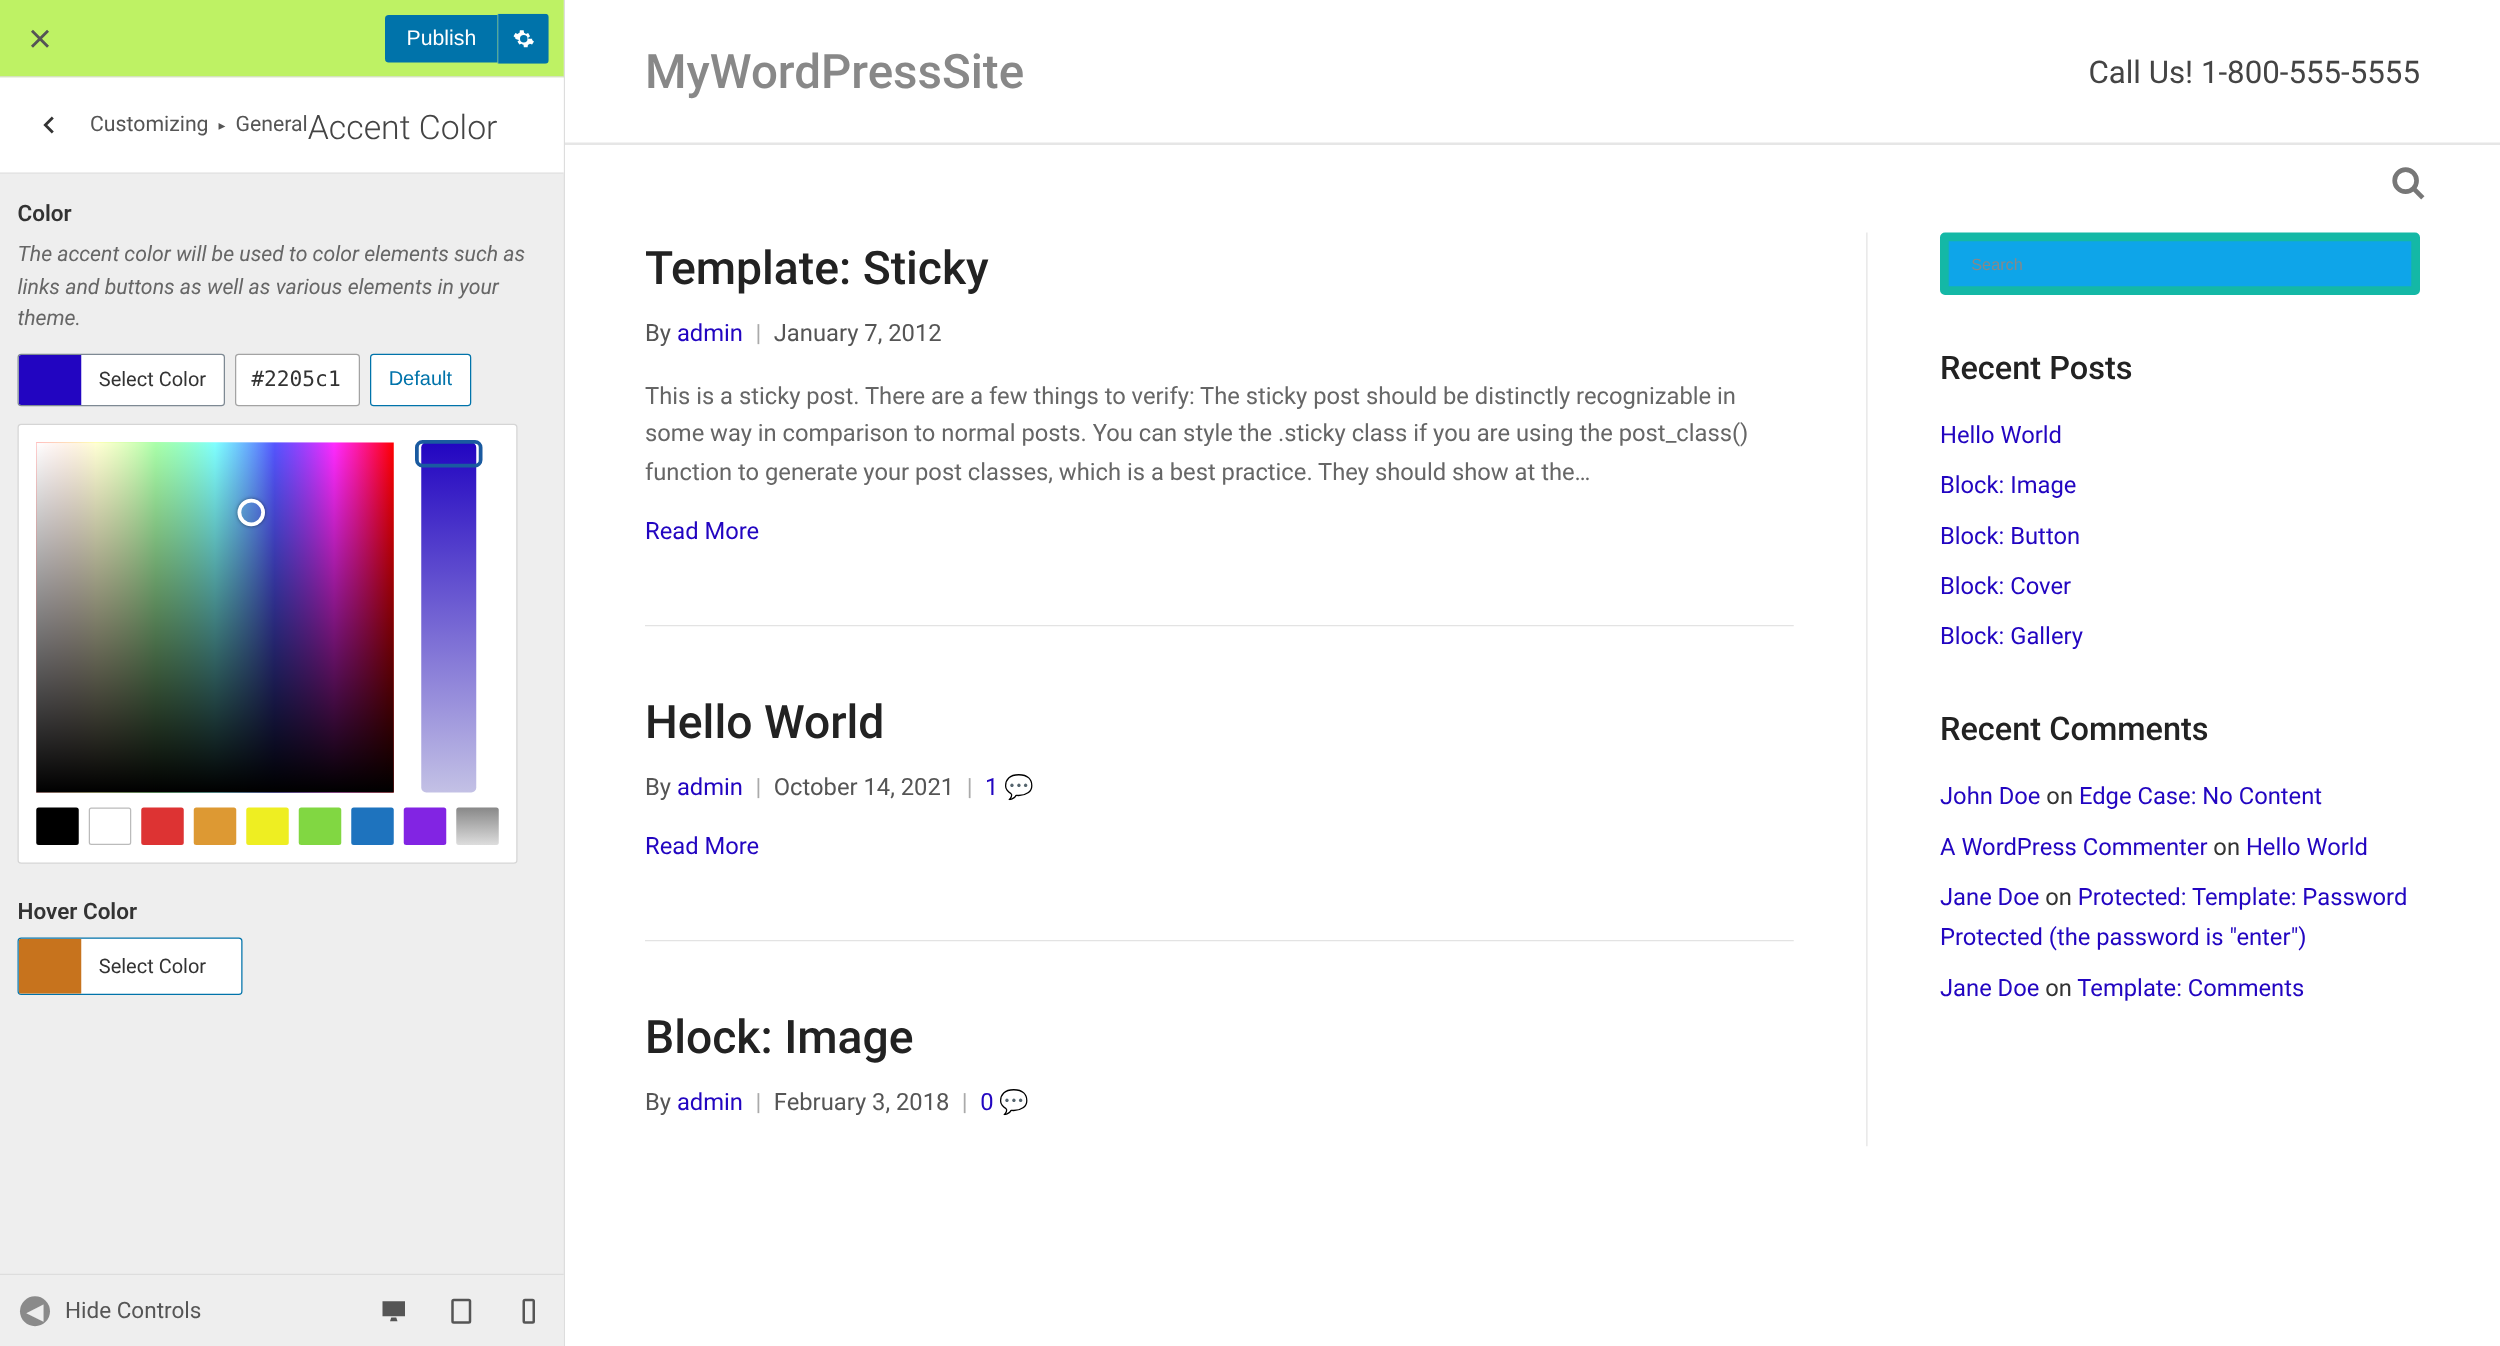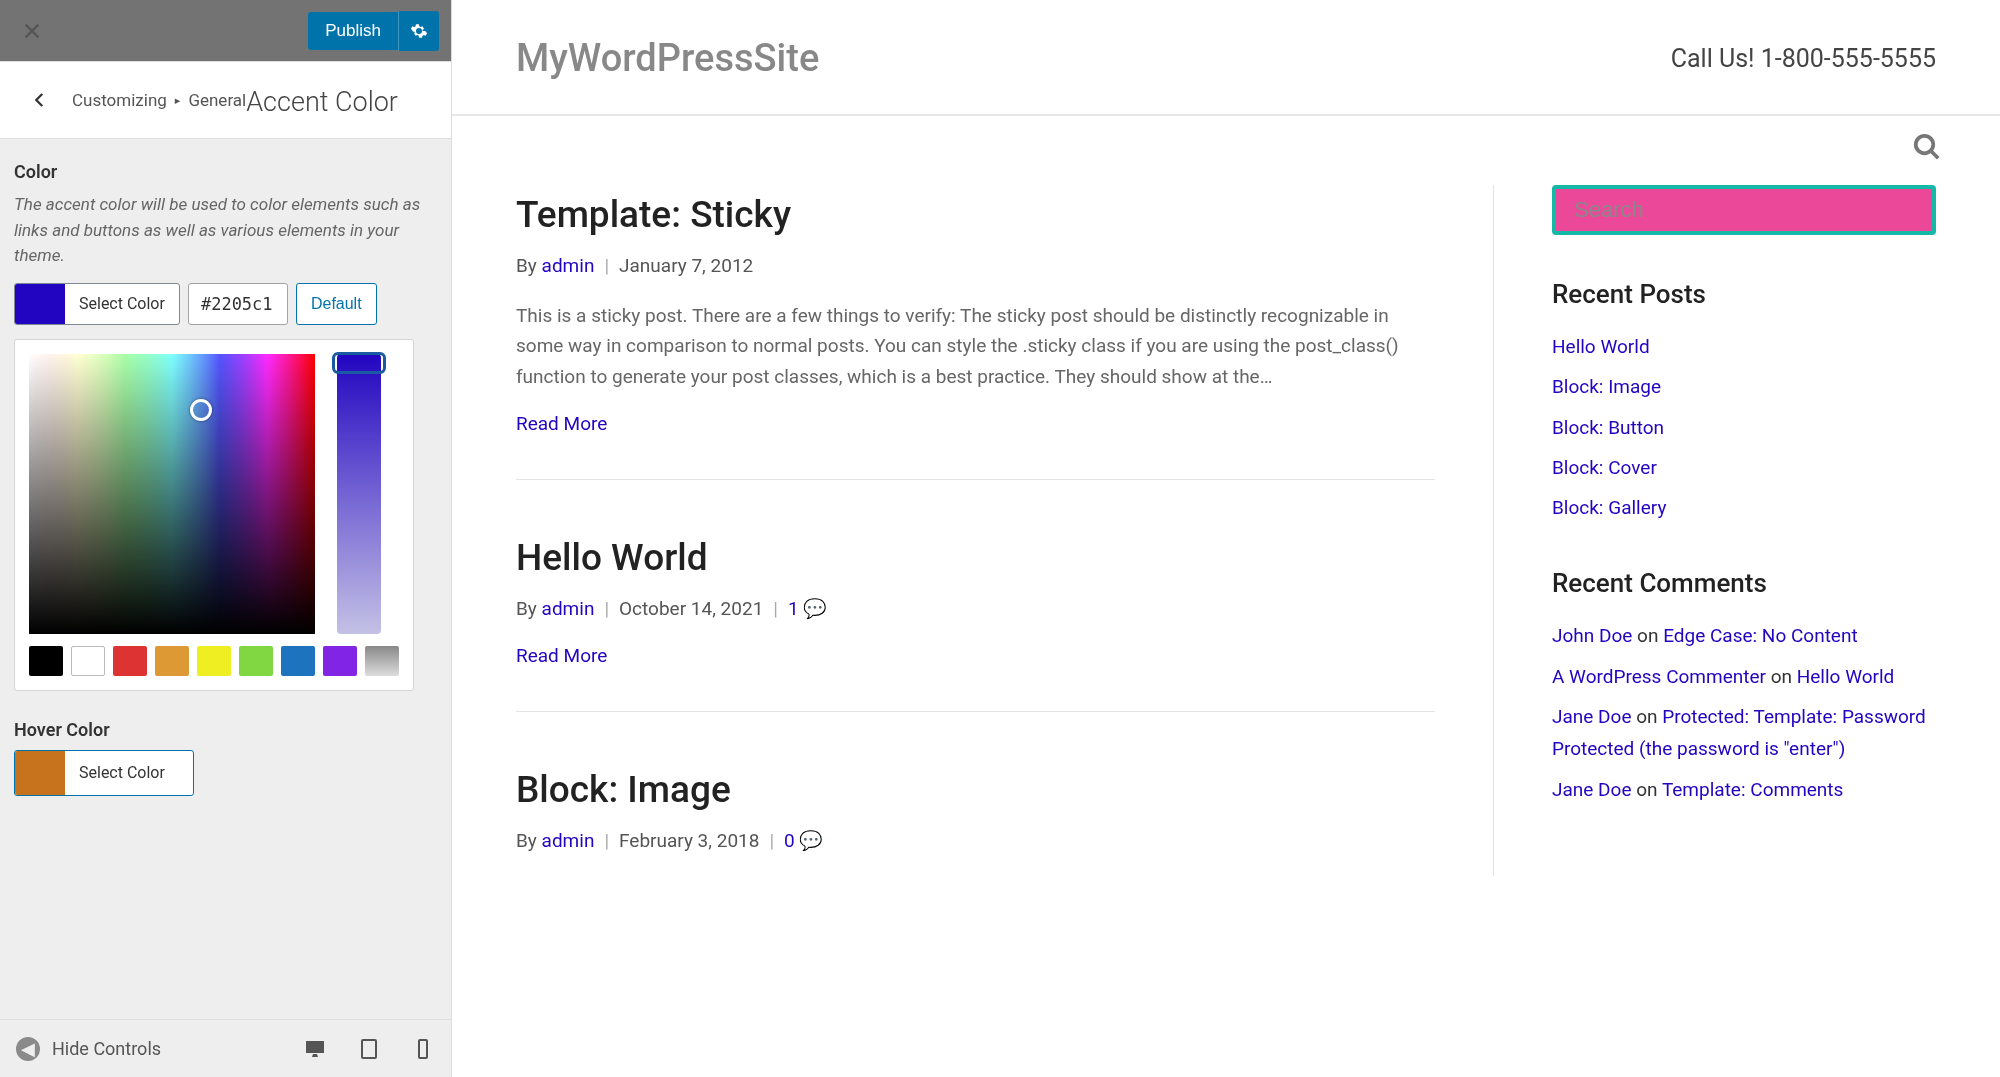--- a/index.html
+++ b/index.html
@@ -1,21 +1,21 @@
 <!DOCTYPE html>
 <html><head>
 <meta charset="utf-8">
 <style>
 * { box-sizing: border-box; margin: 0; padding: 0; }
 body { font-family: -apple-system, BlinkMacSystemFont, "Segoe UI", Roboto, sans-serif; font-size: 14px; color: #333; background: #f0f0f1; overflow: hidden; }
 .app { display: flex; width: 2000px; height: 1077px; }
 
 
 .sidebar { width: 452px; display: flex; flex-direction: column; background: #eee; border-right: 1px solid #ddd; }
-.sidebar-top { display: flex; align-items: center; justify-content: space-between; background: #737373; border-bottom: 1px solid #ddd; height: 62px; padding: 0 12px 0 0; }
+.sidebar-top { display: flex; align-items: center; justify-content: space-between; background: #bef264; border-bottom: 1px solid #ddd; height: 62px; padding: 0 12px 0 0; }
 .close-btn { width: 64px; height: 62px; display: flex; align-items: center; justify-content: center; cursor: pointer; color: #555; }
 .close-btn svg { width: 22px; height: 22px; }
 .publish-group { display: flex; align-items: center; }
 .publish-btn { background: #0073aa; color: #fff; border: none; padding: 9px 17px; font-size: 17px; border-radius: 3px 0 0 3px; cursor: pointer; font-weight: 500; }
 .publish-gear { background: #0073aa; color: #fff; border: none; border-left: 1px solid rgba(255,255,255,.25); padding: 7px 11px; border-radius: 0 3px 3px 0; cursor: pointer; display: flex; align-items: center; justify-content: center; height: 40px; }
 .publish-gear svg { width: 18px; height: 18px; fill: #fff; }
 
 .section-header { background: #fff; border-bottom: 1px solid #ddd; display: flex; align-items: center; padding: 14px 22px; }
 .back-btn { width: 36px; height: 48px; display: flex; align-items: center; justify-content: center; cursor: pointer; margin-right: 14px; }
 .back-btn svg { width: 18px; height: 18px; stroke: #333; }
@@ -71,32 +71,32 @@
 .preview { flex: 1; background: #fff; overflow: auto; position: relative; }
 .p-header { display: flex; justify-content: space-between; align-items: center; padding: 36px 64px 34px 64px; border-bottom: 2px solid #e6e6e6; }
 .site-title { font-size: 38px; font-weight: 500; color: #888; }
 .call-us { font-size: 25px; color: #444; }
 .toolbar-row { display: flex; justify-content: flex-end; padding: 16px 58px 0 58px; }
 .mag { color: #777; cursor: pointer; }
 .mag svg { width: 30px; height: 30px; }
 
 .p-body { display: flex; padding: 20px 64px 0 64px; gap: 58px; }
 .main-col { flex: 1; border-right: 1px solid #e3e3e3; padding-right: 58px; }
-.post { padding: 8px 0 44px 0; border-bottom: 1px solid #e3e3e3; margin-bottom: 48px; }
+.post { padding: 8px 0 64px 0; border-bottom: 1px solid #e3e3e3; margin-bottom: 48px; }
 .post:last-child { border-bottom: none; margin-bottom: 0; padding-bottom: 0; }
 .post-title { font-size: 37px; font-weight: 500; color: #222; margin-bottom: 18px; }
 .post-meta { font-size: 19px; color: #555; margin-bottom: 24px; }
 .post-meta a { color: #2205c1; text-decoration: none; }
 .post-meta .sep { margin: 0 10px; color: #aaa; }
 .comment-ico { color: #2205c1; }
 .post-excerpt { font-size: 19px; line-height: 1.6; color: #666; margin-bottom: 20px; }
 .read-more { color: #2205c1; text-decoration: none; font-size: 19px; }
 
 .side-col { width: 384px; }
-.search-input { width: 100%; height: 50px; border: 4px solid #14b8a6; border-radius: 4px; padding: 0 18px; font-size: 22px; background: #ec4899; color: #333; }
+.search-input { width: 100%; height: 50px; border: 7px solid #14b8a6; border-radius: 4px; padding: 0 18px; font-size: 13px; background: #0ea5e9; color: #333; }
 .search-input::placeholder { color: #888; }
 .widget { margin-top: 44px; }
 .widget-title { font-size: 26px; font-weight: 500; color: #222; margin-bottom: 22px; }
 .widget ul { list-style: none; }
 .widget li { font-size: 19px; line-height: 1.7; margin-bottom: 8px; }
 .widget a { color: #2205c1; text-decoration: none; }
 .on-txt { color: #333; }
 </style>
 </head>
 <body>

